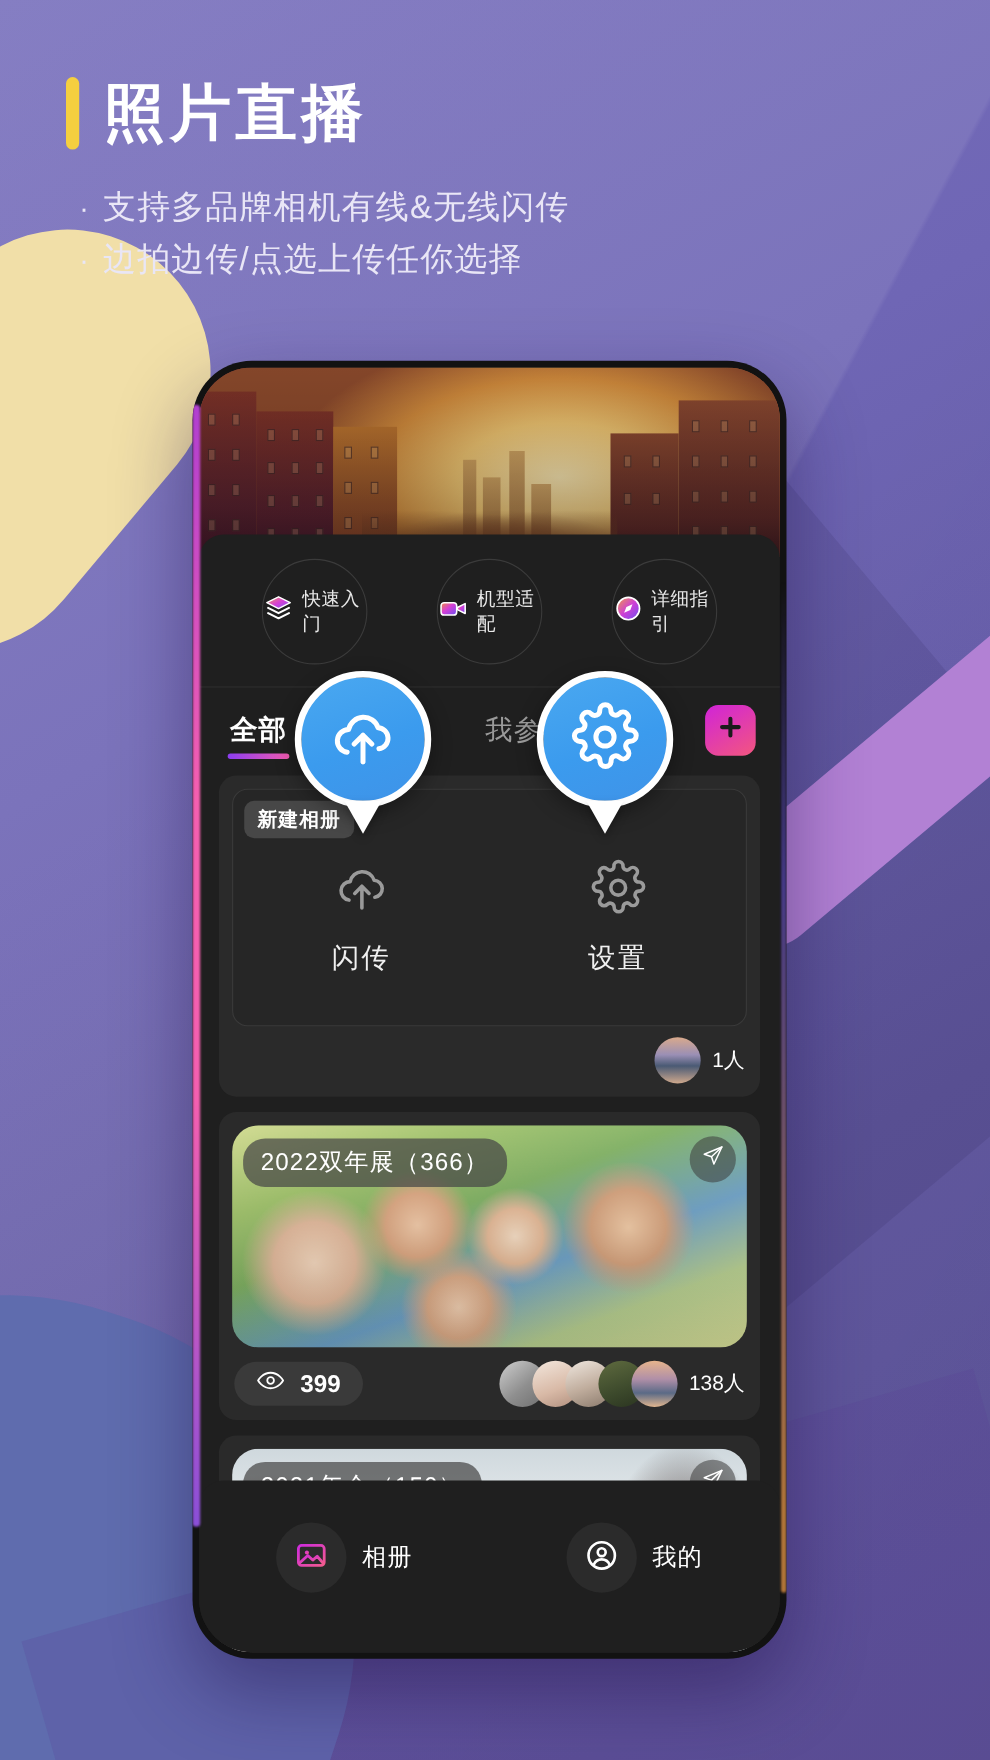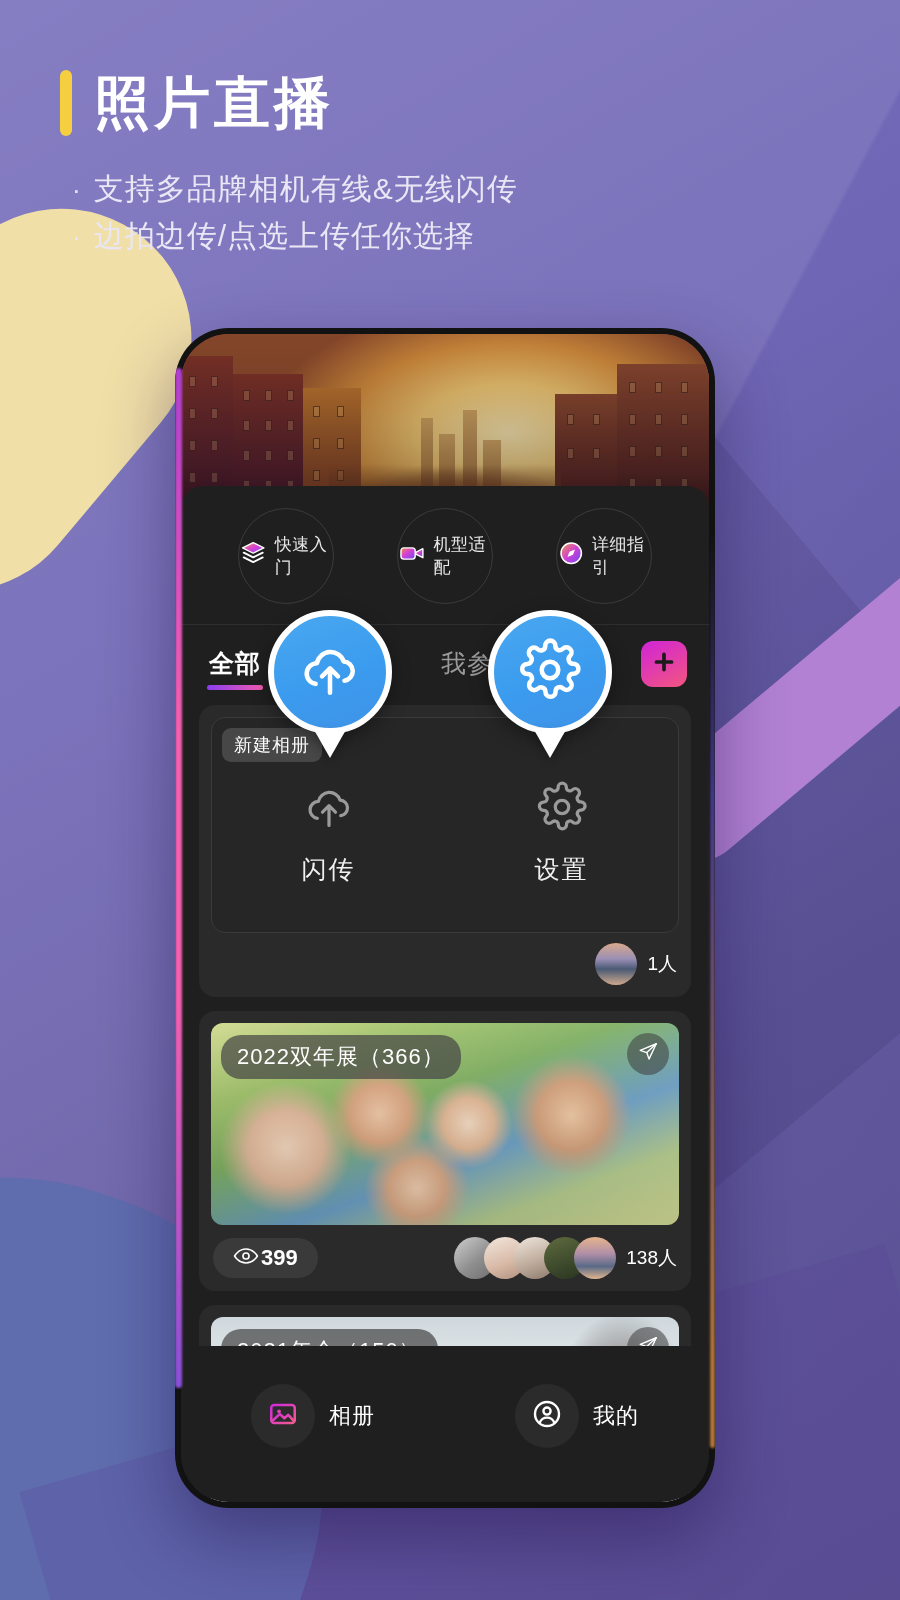--- a/index.html
+++ b/index.html
@@ -166,39 +166,39 @@
 
   .card-new { position:relative; }
   .card-new-inner {
     background:#262626; border:1px solid #3a3a3a; border-radius:14px;
     height:216px; position:relative;
     display:flex; align-items:center; justify-content:space-around;
   }
   .new-badge {
     position:absolute; left:10px; top:10px;
     background:#474747; color:#ffffff; font-size:18px;
-    padding:5px 12px; border-radius:9px; letter-spacing:1px;
+    padding:5px 12px; border-radius:9px; letter-spacing:1px;font-weight:bold;
   }
   .new-action { display:flex; flex-direction:column; align-items:center; gap:16px; margin-top:18px; }
   .new-action svg { width:52px; height:52px; }
   .new-action-label { color:#f0f0f0; font-size:25px; letter-spacing:2px; }
 
   .card-foot { display:flex; align-items:center; justify-content:flex-end; gap:10px; padding:10px 2px 0 2px; }
   .count-label { color:#ffffff; font-size:19px; font-weight:normal; }
 
   .avatar { width:42px; height:42px; border-radius:50%; overflow:hidden; flex:none; }
   .av-sunset { background:linear-gradient(180deg,#d9a98c 0%, #9a8fb5 38%, #4a5a74 62%, #cfa98d 100%); }
   .av-grey   { background:linear-gradient(140deg,#cfcfcf,#8f8f8f 55%,#6e6e6e); }
   .av-doll   { background:linear-gradient(160deg,#f3e7dd,#d8b9a6 60%,#b08f7e); }
   .av-dog    { background:linear-gradient(160deg,#efe7df,#c0ad9d 55%,#8a7a6c); }
   .av-figure { background:linear-gradient(160deg,#5f6b3f,#3d4a2c 60%,#2a3420); }
   .av-lake   { background:linear-gradient(180deg,#e6b48c 0%, #b08fa8 40%, #5a6a86 70%, #e0b58f 100%); }
 
   .album-photo {
-    position:relative; width:100%; height:202px; border-radius:12px; overflow:hidden;
+    position:relative; width:100%; height:202px; border-radius:24px; overflow:hidden;
   }
   .photo-people {
     position:absolute; inset:0;
     background:
       radial-gradient(circle at 16% 62%, #f2d6bd 0%, #e0b89c 9%, rgba(224,184,156,0) 16%),
       radial-gradient(circle at 36% 45%, #eec8a8 0%, #d9a581 9%, rgba(217,165,129,0) 16%),
       radial-gradient(circle at 55% 50%, #f4dcc4 0%, #e2b897 9%, rgba(226,184,151,0) 16%),
       radial-gradient(circle at 77% 46%, #eec9a6 0%, #d2a07c 9%, rgba(210,160,124,0) 16%),
       radial-gradient(circle at 44% 82%, #f0cfb3 0%, #d9aa88 9%, rgba(217,170,136,0) 17%),
       linear-gradient(160deg,#cfd98e 0%, #9fc06b 22%, #7fae62 40%, #6ea0c4 62%, #b8cf92 80%, #d7dd9a 100%);
@@ -218,21 +218,21 @@
     font-size:22px; padding:7px 16px; border-radius:20px; letter-spacing:1px;
   }
   .share-btn {
     position:absolute; right:10px; top:10px;
     width:42px; height:42px; border-radius:50%;
     background:rgba(60,60,60,0.55);
     display:flex; align-items:center; justify-content:center;
   }
   .album-foot { display:flex; align-items:center; padding:12px 2px 0 2px; }
   .view-pill {
-    display:flex; align-items:center; gap:2px;
+    display:flex; align-items:center; gap:14px;
     background:#3a3a3a; border-radius:22px; padding:7px 20px;
   }
   .view-count { color:#ffffff; font-size:22px; font-weight:bold; }
   .album-foot-right { margin-left:auto; display:flex; align-items:center; gap:10px; }
   .av-stack { display:flex; }
   .av-stack .avatar { margin-left:-12px; border:0; }
   .av-stack .avatar:first-child { margin-left:0; }
 
   
   .bottom-nav {

